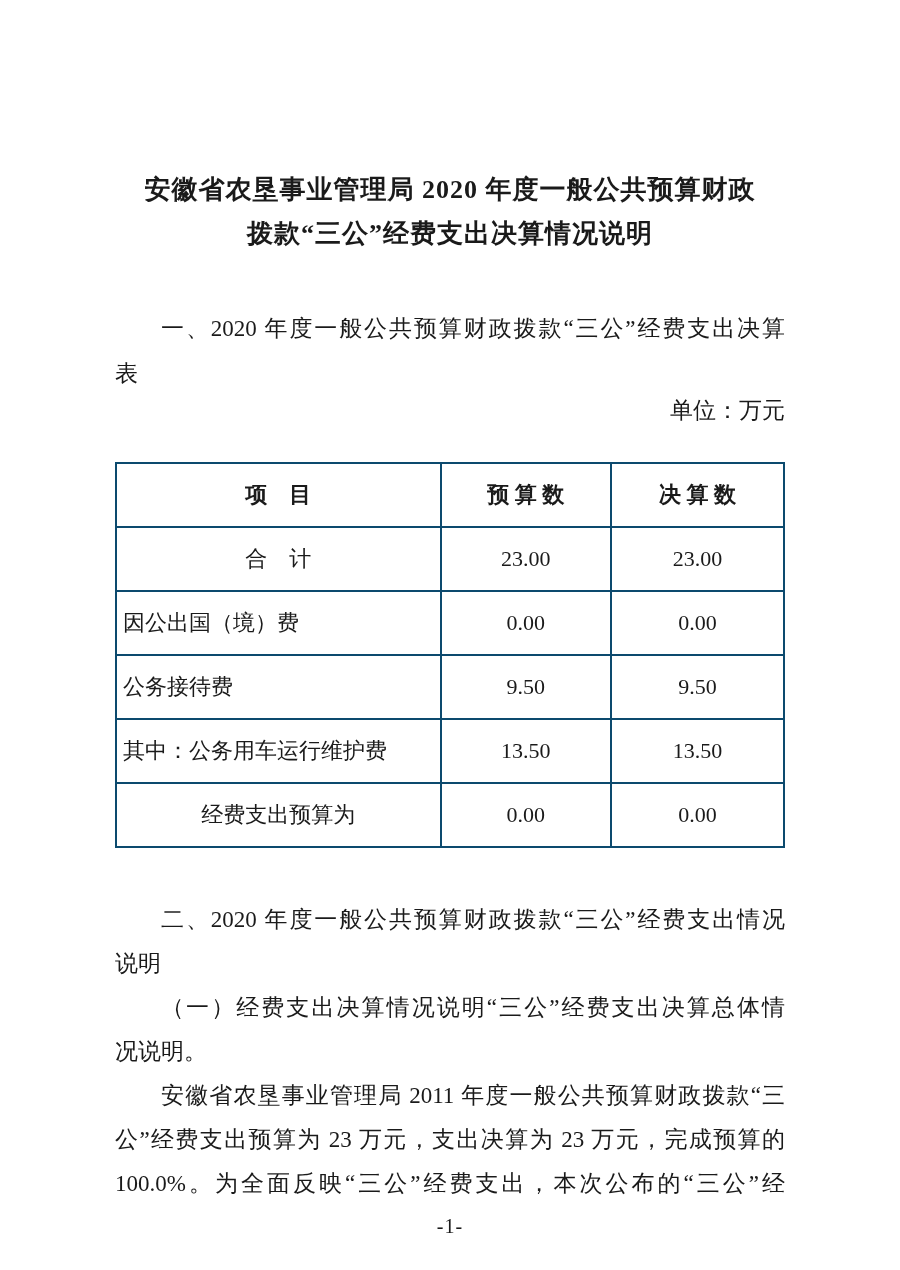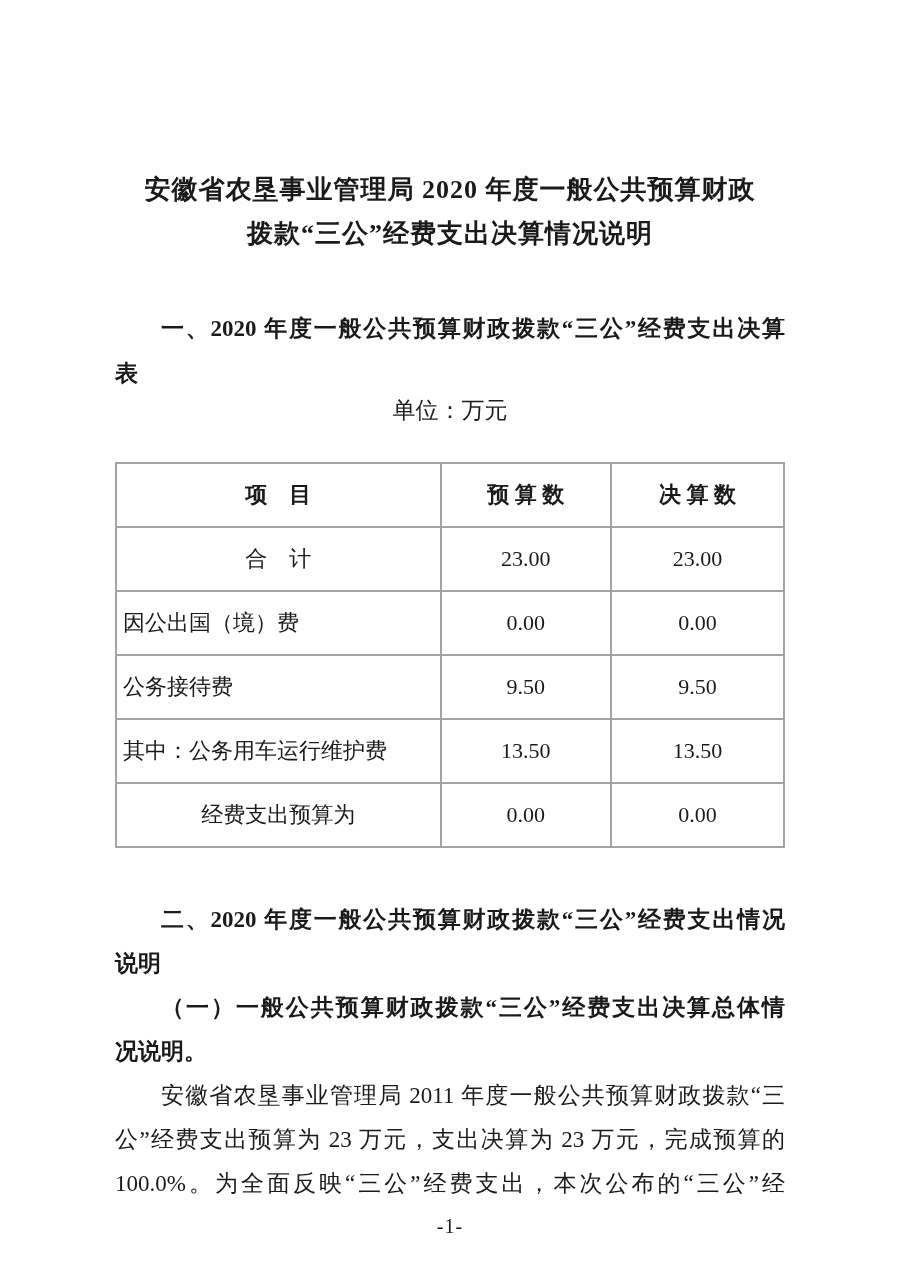--- a/index.html
+++ b/index.html
@@ -23,42 +23,42 @@
     text-align: center;
     font-size: 26px;
     font-weight: 700;
     line-height: 44px;
     letter-spacing: 1px;
   }
   .line {
     font-size: 23px;
     line-height: 45px;
   }
-  .bold { font-weight: 700; }
+  .bold { font-weight: 400; }
   .indent2 { text-indent: 2em; }
   .fill {
     text-align: justify;
     text-align-last: justify;
   }
   .section1-block { margin-top: 50px; }
   .unit-line {
     font-size: 23px;
     line-height: 30px;
-    text-align: center;
+    text-align: right;
   }
   table.budget-table {
     width: 100%;
     margin-top: 36px;
     border-collapse: collapse;
     table-layout: fixed;
     font-size: 22px;
   }
   table.budget-table th,
   table.budget-table td {
-    border: 2px solid #a3a3a3;
+    border: 2px solid #0c4a6e;
     height: 42px;
     padding: 16px 6px;
     box-sizing: border-box;
     font-weight: 400;
   }
   table.budget-table th {
     font-weight: 700;
     text-align: center;
   }
   .col-item  { width: 48.6%; }
@@ -134,21 +134,21 @@
         <td class="item-center">经费支出预算为</td>
         <td class="cell-num">0.00</td>
         <td class="cell-num">0.00</td>
       </tr>
     </tbody>
   </table>
 
   <div class="section2-block">
     <div class="line bold indent2 fill">二、2020 年度一般公共预算财政拨款“三公”经费支出情况</div>
     <div class="line bold">说明</div>
-    <div class="line bold indent2 fill">（一）一般公共预算财政拨款“三公”经费支出决算总体情</div>
+    <div class="line bold indent2 fill">（一）经费支出决算情况说明“三公”经费支出决算总体情</div>
     <div class="line bold">况说明。</div>
     <div class="line indent2 fill">安徽省农垦事业管理局 2011 年度一般公共预算财政拨款“三</div>
     <div class="line fill">公”经费支出预算为 23 万元，支出决算为 23 万元，完成预算的</div>
     <div class="line fill">100.0%。为全面反映“三公”经费支出，本次公布的“三公”经</div>
   </div>
 
   <div class="page-number">-1-</div>
 
 </div>
 

